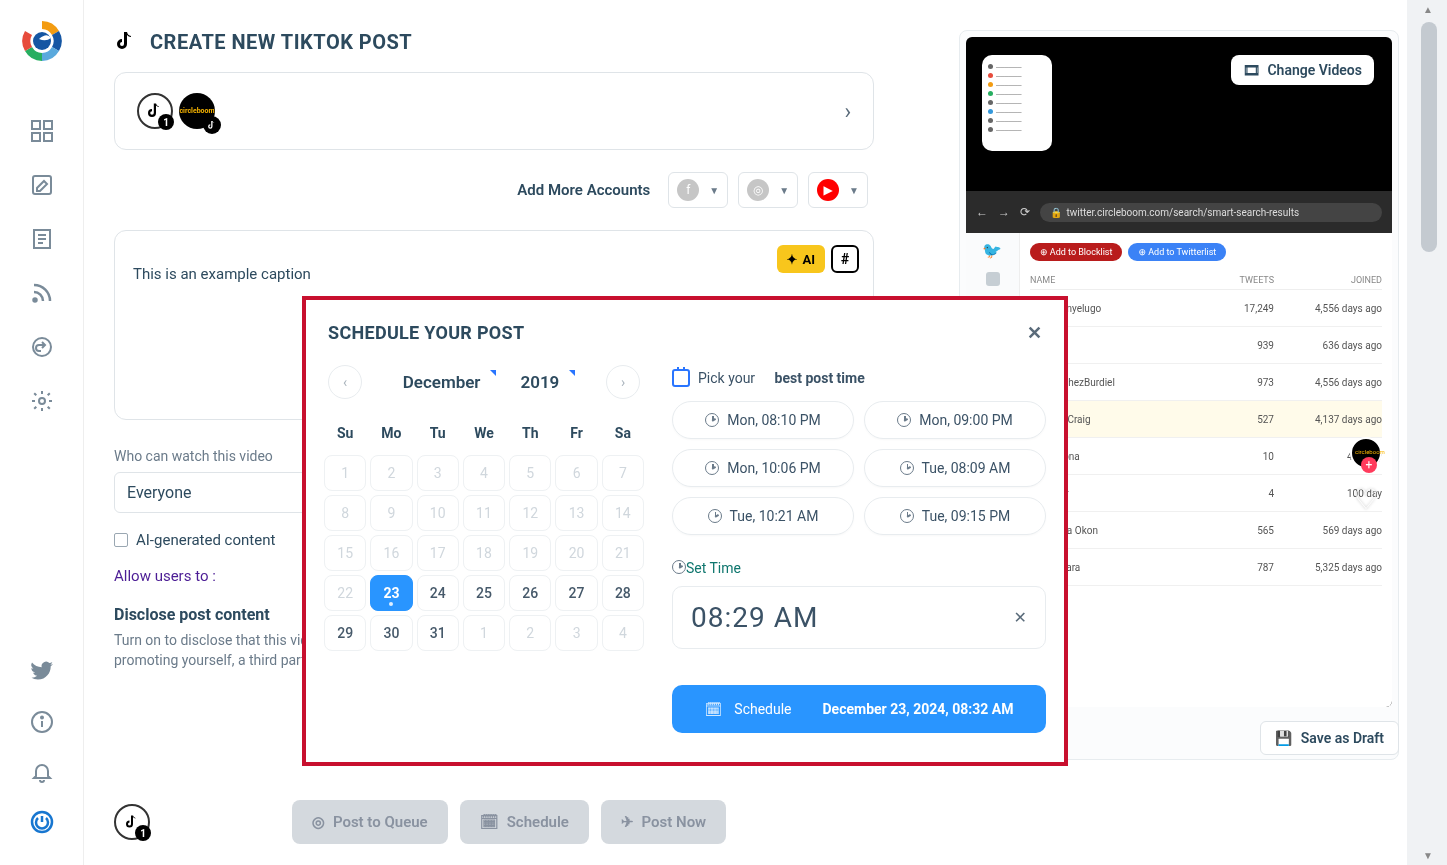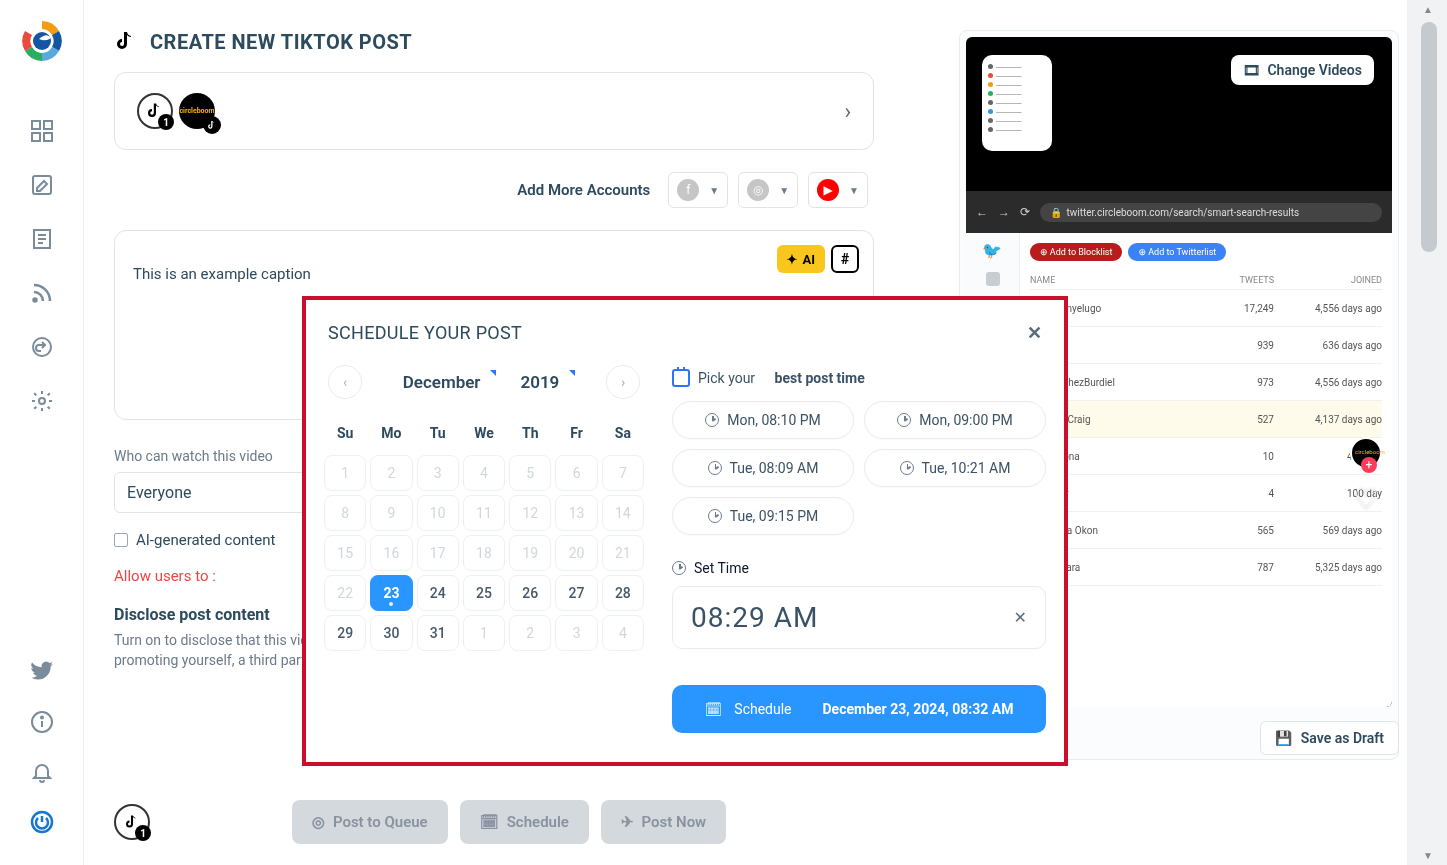--- a/index.html
+++ b/index.html
@@ -70,21 +70,21 @@
     .share-ico{font-size:30px}
     .share-n{font-size:14px;font-weight:600;margin-top:2px}
     .like-col{position:absolute;right:10px;top:400px;display:flex;flex-direction:column;gap:14px;align-items:center}
     .like-circle{width:32px;height:32px;border-radius:50%;background:#000;border:2px solid #fff;position:relative}
     .plus-dot{position:absolute;bottom:-6px;left:9px;width:16px;height:16px;background:#ff3b5c;border-radius:50%;color:#fff;font-size:12px;display:flex;align-items:center;justify-content:center}
     .heart{color:#fff;font-size:28px;text-shadow:0 0 3px rgba(0,0,0,.4)}
     .save-draft{position:absolute;right:48px;bottom:110px;background:#fff;border:1px solid #dfe4e8;border-radius:6px;padding:8px 14px;color:#2d4a5e;font-weight:600;font-size:14px;display:flex;align-items:center;gap:8px}
     
     .modal{position:absolute;left:302px;top:296px;width:766px;height:470px;background:#fff;border:4px solid #c8102e;z-index:50}
     .modal-h{display:flex;justify-content:space-between;align-items:flex-start;padding:22px 22px 0}
-    .modal-title{color:#2d4a5e;font-weight:400;font-size:18px;letter-spacing:.3px}
+    .modal-title{color:#2d4a5e;font-weight:700;font-size:18px;letter-spacing:.3px}
     .close{color:#5a6b7a;font-size:18px;cursor:pointer;font-weight:700}
     .modal-body{display:flex;padding:22px 18px 18px;gap:28px}
     .cal{width:320px}
     .cal-head{display:flex;align-items:center;justify-content:space-between;padding:0 4px}
     .cal-nav{width:34px;height:34px;border:1px solid #e8ecef;border-radius:50%;color:#aab4bd;display:flex;align-items:center;justify-content:center;font-size:14px}
     .cal-title{display:flex;gap:34px;color:#2d4a5e;font-weight:600;font-size:17px}
     .cal-title span{position:relative}
     .tri{position:absolute;bottom:-4px;right:-10px;width:0;height:0;border-left:6px solid transparent;border-top:6px solid #2975ff}
     .cal-grid{display:grid;grid-template-columns:repeat(7,1fr);gap:4px;margin-top:20px}
     .dow{text-align:center;color:#2d4a5e;font-weight:700;font-size:14px;padding:6px 0 10px}
@@ -97,21 +97,21 @@
     .times-h{display:flex;align-items:center;gap:8px;color:#3b5266;font-size:14px;margin-bottom:14px;margin-top:4px}
     .times-h b{font-weight:700}
     .cal-ico{width:18px;height:18px;border:2px solid #2975ff;border-radius:3px;position:relative}
     .cal-ico:before{content:"";position:absolute;top:-4px;left:3px;width:2px;height:4px;background:#2975ff}
     .cal-ico:after{content:"";position:absolute;top:-4px;right:3px;width:2px;height:4px;background:#2975ff}
     .time-grid{display:grid;grid-template-columns:1fr 1fr;gap:10px}
     .time-chip{border:1px solid #e8ecef;border-radius:22px;padding:10px 8px;display:flex;align-items:center;justify-content:center;gap:8px;color:#3b5266;font-size:14px;box-shadow:0 1px 2px rgba(0,0,0,.03)}
     .clk{width:14px;height:14px;border:1.5px solid #6b7b8a;border-radius:50%;position:relative}
     .clk:after{content:"";position:absolute;left:50%;top:50%;width:4px;height:1.5px;background:#6b7b8a;transform-origin:left;transform:rotate(-30deg)}
     .clk:before{content:"";position:absolute;left:50%;top:20%;width:1.5px;height:4px;background:#6b7b8a}
-    .set-time-lbl{display:flex;align-items:center;gap:8px;color:#0f172a;font-size:14px;margin:25px 0 10px}
+    .set-time-lbl{display:flex;color:#0f766e;font-size:14px;margin:25px 0 10px}
     .time-input{border:1px solid #e8ecef;border-radius:10px;padding:14px 18px;display:flex;align-items:center;justify-content:space-between}
     .time-val{font-size:28px;color:#3b5266;letter-spacing:1px}
     .xbtn{color:#5a6b7a;font-size:16px}
     .sched-btn{background:#2995ff;color:#fff;border-radius:10px;padding:16px;display:flex;align-items:center;justify-content:center;gap:12px;font-size:14px;margin-top:36px}
     .sched-btn b{font-weight:700}
     .ytc{background:#ff0000}
     .twc{color:#6b7b8a}
     .igc{background:#c6c6c6}
     .fbc{background:#c6c6c6}
     .scroll-track{position:absolute;right:0;top:0;height:865px;width:40px;background:#f0f2f4}
@@ -259,21 +259,21 @@
   </div>
 
   <div class="field-lbl">Who can watch this video</div>
   <div class="select">Everyone</div>
 
   <div class="cb-row">
       <span class="cb"></span>
       <span>AI-generated content</span>
     </div>
   <div class="cb-row">
-      <span style="color:#ef4444">Allow users to :</span>
+      <span style="color:#4c1d95">Allow users to :</span>
       <span style="margin-left:auto"></span>
       <span class="cb cb-checked"></span>
       <span style="width:12px"></span>
     </div>
 
   <div class="disclose">
     <h4>Disclose post content</h4>
     <p>Turn on to disclose that this video promotes goods or services in exchange for something of value. You could be promoting yourself, a third party, or both.</p>
   </div>
 </div>
@@ -488,20 +488,24 @@
           <div class="time-chip">
             <span class="clk"></span>
             <span>Mon, 08:10 PM</span>
           </div>
           <div class="time-chip">
             <span class="clk"></span>
             <span>Mon, 09:00 PM</span>
           </div>
           <div class="time-chip">
             <span class="clk"></span>
+            <span>Mon, 10:06 PM</span>
+          </div>
+          <div class="time-chip">
+            <span class="clk"></span>
             <span>Tue, 08:09 AM</span>
           </div>
           <div class="time-chip">
             <span class="clk"></span>
             <span>Tue, 10:21 AM</span>
           </div>
           <div class="time-chip">
             <span class="clk"></span>
             <span>Tue, 09:15 PM</span>
           </div>

